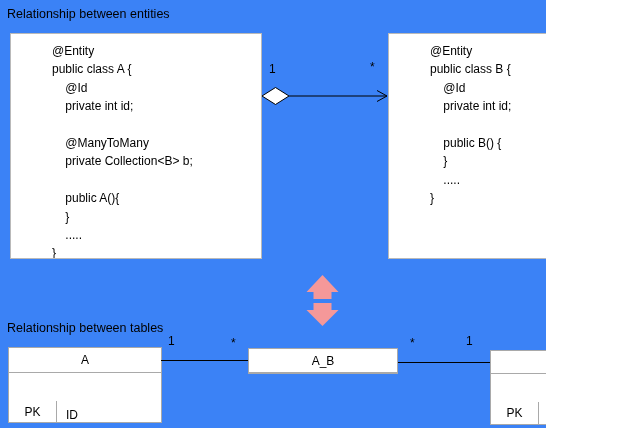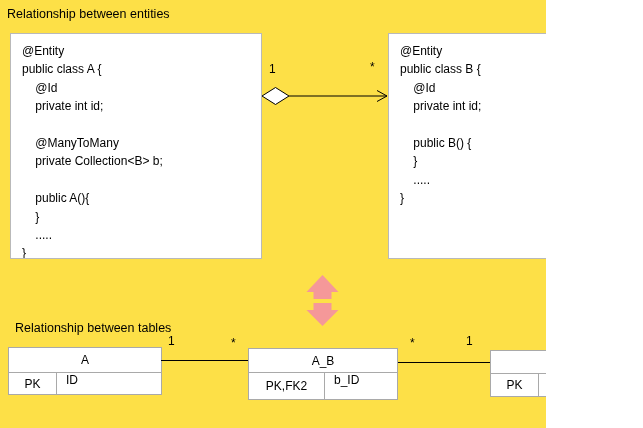--- a/index.html
+++ b/index.html
@@ -1,47 +1,47 @@
 <!DOCTYPE html>
 <html><head>
 <meta charset="utf-8">
 <style>
   html,body { margin:0; padding:0; background:#ffffff; }
   .canvas {
-    position:relative; width:546px; height:428px; background:#fde047;
+    position:relative; width:546px; height:428px; background:#3b82f6;
     font-family:"Liberation Sans", sans-serif; color:#000;
     overflow:hidden;
   }
   .section-title {
     position:absolute; font-size:12.5px; color:#000; white-space:nowrap;
   }
   .entity-box {
     position:absolute; background:#fff; border:1px solid #b9b9b9;
-    box-sizing:border-box; overflow:hidden;
+    box-sizing:border-box; overflow:hidden;padding-left:30px;
   }
   .code {
     margin:0; padding:8px 0 0 11px;
     font-family:"Liberation Sans", sans-serif;
     font-size:12px; line-height:18.4px; white-space:pre; color:#000;
   }
   .cardinality {
     position:absolute; font-size:12px; color:#000; white-space:nowrap;
   }
   .conn-svg, .pink-svg { position:absolute; }
   .hline { position:absolute; height:1px; background:#000; }
   .db-table {
     position:absolute; background:#fff; border:1px solid #a9a9a9;
     box-sizing:border-box; font-size:12px;
   }
   .db-header {
     border-bottom:1px solid #a9a9a9; text-align:center;
     display:flex; align-items:center; justify-content:center;
     box-sizing:border-box;
   }
-  .db-row { display:flex; align-items:flex-start; box-sizing:border-box; }
+  .db-row { display:flex; align-items:flex-end; box-sizing:border-box;margin-top:28px; }
   .db-key {
     border-right:1px solid #a9a9a9; text-align:center; align-self:stretch;
     display:flex; align-items:center; justify-content:center;
     box-sizing:border-box; flex:0 0 auto;
   }
   .db-field {
     padding-left:9px; text-underline-offset:2px;
   }
 </style>
 </head>
@@ -85,40 +85,36 @@
     <polygon points="4,14 17.5,5.5 31,14 17.5,22.5" fill="#ffffff" stroke="#000000" stroke-width="1"></polygon>
     <line x1="31" y1="14" x2="129" y2="14" stroke="#000000" stroke-width="1"></line>
     <polyline points="119,8.5 129,14 119,19.5" fill="none" stroke="#000000" stroke-width="1"></polyline>
   </svg>
 
   <svg class="pink-svg" style="left:305px; top:273px;" width="36" height="55" viewBox="0 0 36 55">
     <polygon points="17.5,2 33.5,19 26.5,19 26.5,26 8.5,26 8.5,19 1.5,19" fill="#F59899"></polygon>
     <polygon points="8.5,30 26.5,30 26.5,37 33.5,37 17.5,53 1.5,37 8.5,37" fill="#F59899"></polygon>
   </svg>
 
-  <div class="section-title" style="left:7px; top:321px;margin-left:8px;">Relationship between tables</div>
+  <div class="section-title" style="left:7px; top:321px;">Relationship between tables</div>
 
   <div class="db-table" style="left:8px; top:347px; width:154px;">
     <div class="db-header" style="height:25px;">A</div>
     <div class="db-row" style="height:21px;">
       <div class="db-key" style="width:48px;">PK</div>
       <div class="db-field">ID</div>
     </div>
   </div>
 
   <div class="hline" style="left:161px; top:360px; width:88px;"></div>
   <span class="cardinality" style="left:168px; top:334px;">1</span>
   <span class="cardinality" style="left:231px; top:336px;">*</span>
 
   <div class="db-table" style="left:248px; top:348px; width:150px;">
     <div class="db-header" style="height:24px;">A_B</div>
-    <div class="db-row" style="height:26px;">
-      <div class="db-key" style="width:76px;">PK,FK2</div>
-      <div class="db-field">b_ID</div>
-    </div>
   </div>
 
   <div class="hline" style="left:398px; top:362px; width:92px;"></div>
   <span class="cardinality" style="left:410px; top:336px;">*</span>
   <span class="cardinality" style="left:466px; top:334px;">1</span>
 
   <div class="db-table" style="left:490px; top:350px; width:151px;">
     <div class="db-header" style="height:23px;">B</div>
     <div class="db-row" style="height:22px;">
       <div class="db-key" style="width:48px;">PK</div>

